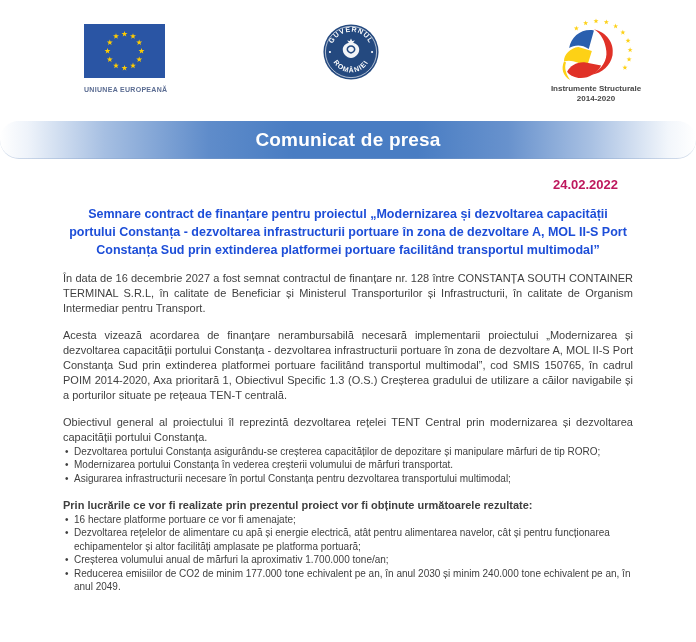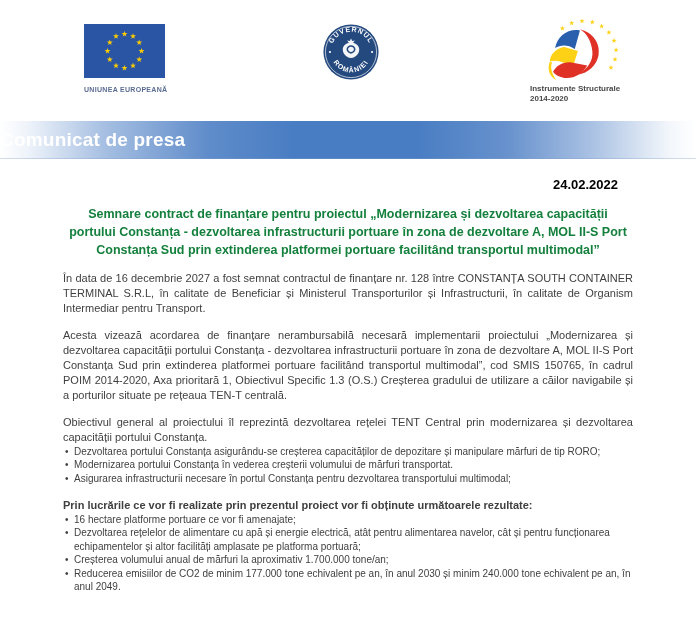--- a/index.html
+++ b/index.html
@@ -9,38 +9,38 @@
     background:#fff;
     font-family:"Liberation Sans",sans-serif;
     color:#3f3f3f;
     overflow:hidden;
   }
   
   .logo-strip{position:relative;height:121px;}
   .eu-block{position:absolute;left:84px;top:24px;width:81px;text-align:center;}
   .eu-caption{margin-top:4px;font-size:7px;font-weight:bold;letter-spacing:.3px;color:#5b6c92;white-space:nowrap;}
   .gov-block{position:absolute;left:322px;top:23px;width:58px;height:58px;}
-  .is-block{position:absolute;left:530px;top:18px;width:132px;}
+  .is-block{position:absolute;left:530px;top:18px;width:132px;text-align:center;}
   .is-caption{font-size:8px;font-weight:bold;color:#474747;line-height:1.25;}
   
   .banner{
     height:37px;
-    display:flex;align-items:center;
+    display:flex;align-items:center;justify-content:center;
     background:linear-gradient(90deg,
       #ffffff 0%, #eef3fa 4%, #a6bfe2 15%, #5f8cca 30%, #497dc3 42%,
       #497dc3 60%, #6892cd 73%, #a9c1e3 85%, #f2f6fb 96%, #ffffff 100%);
     border-bottom:1px solid rgba(130,158,197,.35);
-    color:#ffffff;font-size:19px;font-weight:bold;letter-spacing:.2px;
+    color:#ffffff;font-size:19px;font-weight:bold;letter-spacing:.2px;border-radius:19px;
   }
   
   .content{padding:0 63px;}
-  .doc-date{margin-top:18px;padding-right:15px;text-align:right;font-size:13px;font-weight:bold;color:#000000;}
+  .doc-date{margin-top:18px;padding-right:15px;text-align:right;font-size:13px;font-weight:bold;color:#be185d;}
   .doc-title{
     max-width:558px;margin:14px auto 0;
-    text-align:center;font-size:12.5px;font-weight:bold;line-height:1.42;color:#15803d;
+    text-align:center;font-size:12.5px;font-weight:bold;line-height:1.42;color:#1d4ed8;
   }
   .para{margin:12px 0 0;font-size:11px;line-height:1.36;text-align:justify;}
   .section-heading{margin:12px 0 0;font-size:11px;line-height:1.36;font-weight:bold;}
   ul.bullets{margin:0;padding:0;list-style:none;}
   ul.bullets li{position:relative;padding-left:11px;font-size:10px;line-height:1.36;}
   ul.bullets li::before{content:"•";position:absolute;left:2px;top:0;}
 </style>
 </head>
 <body>
 

